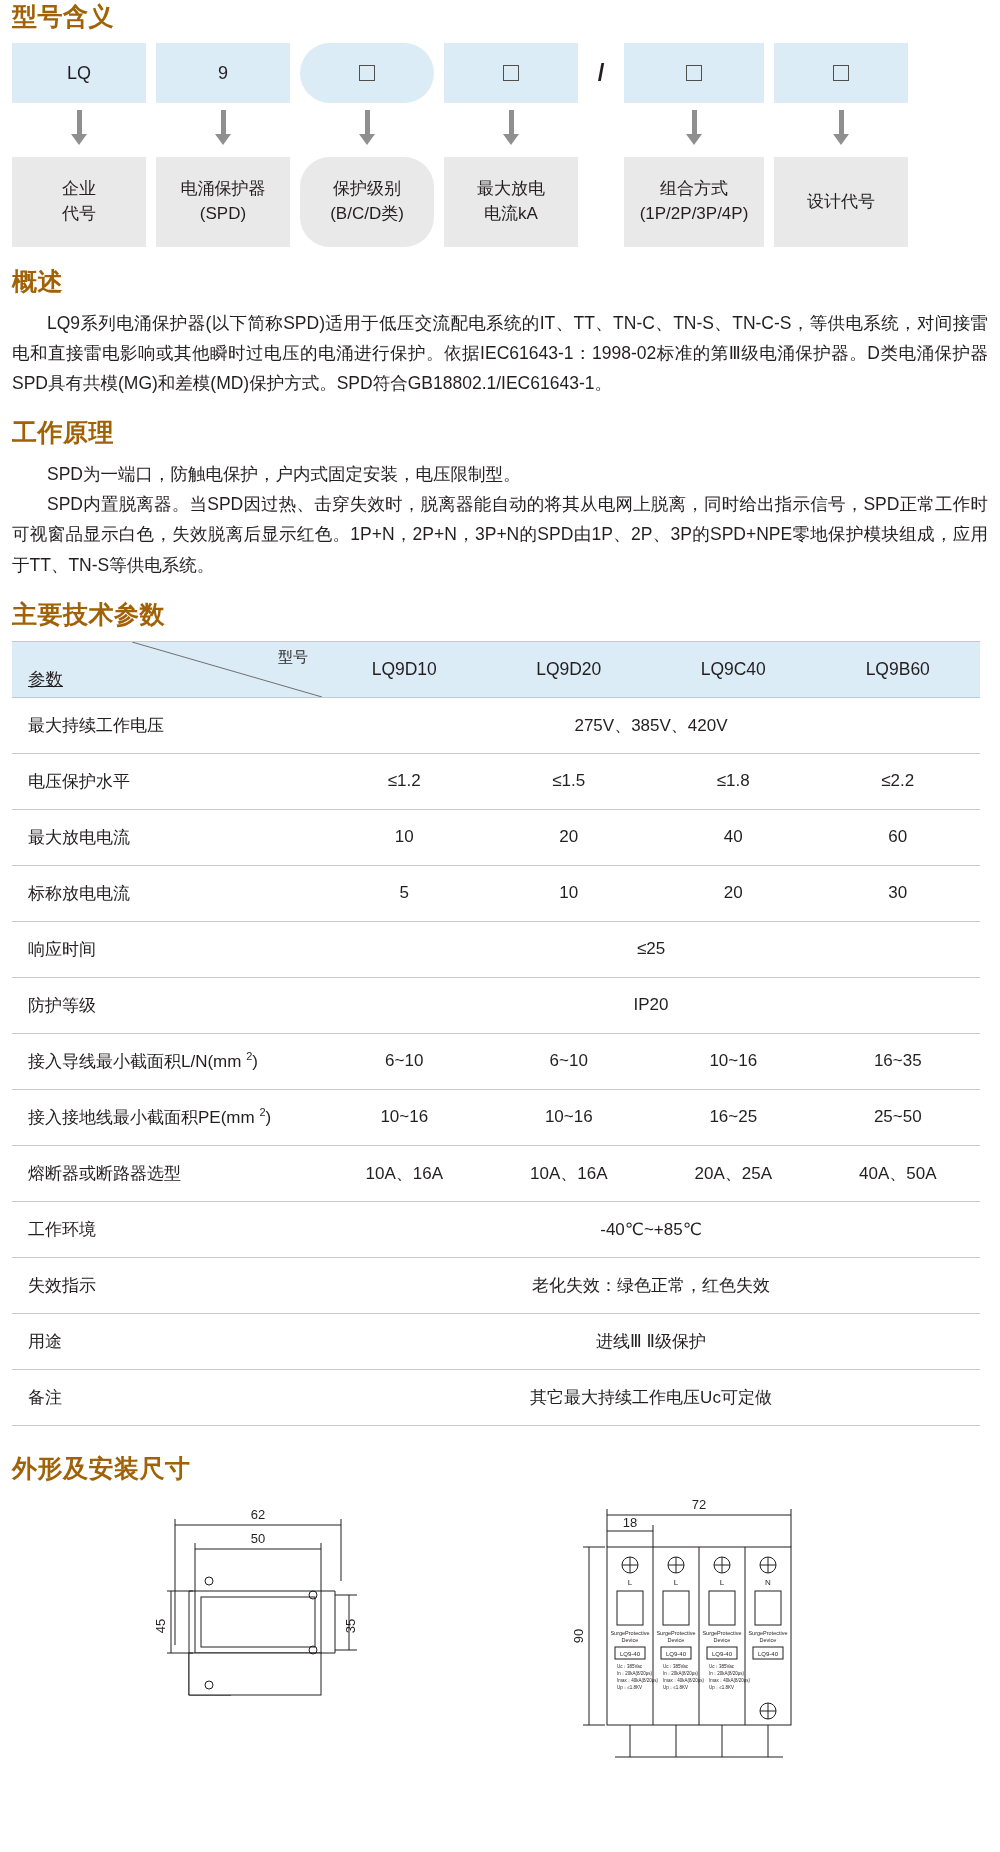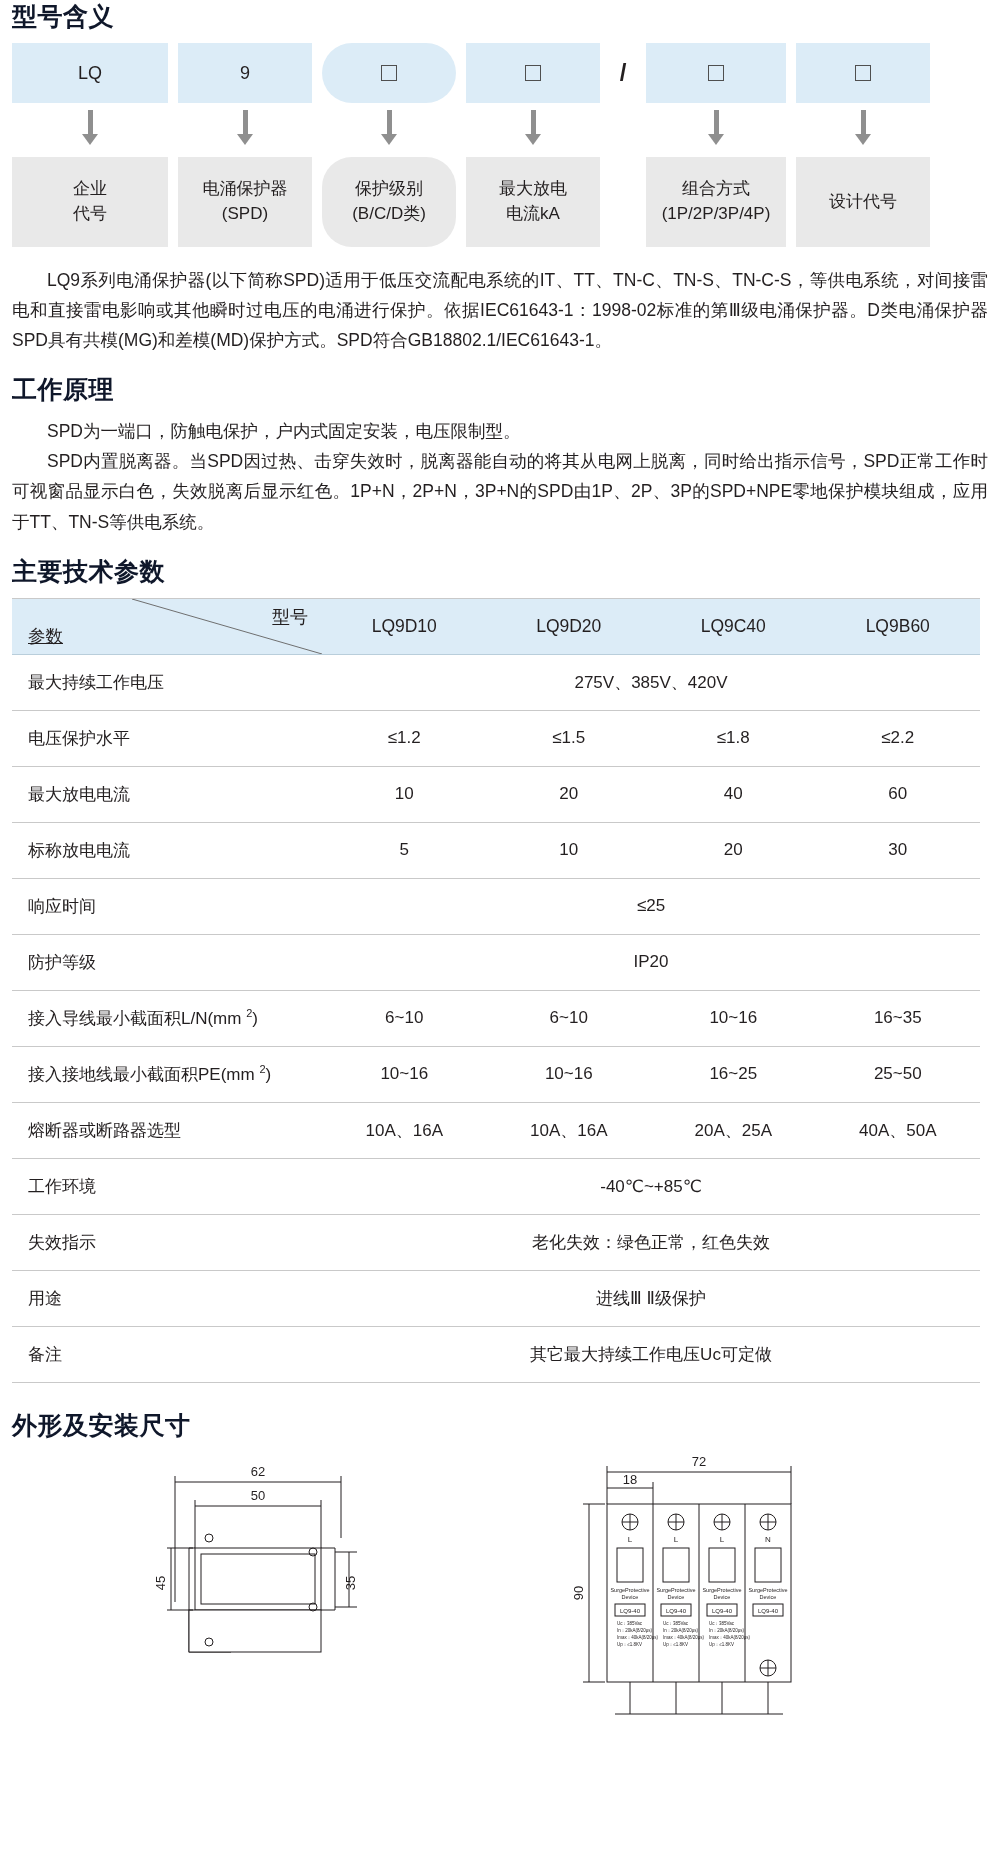--- a/index.html
+++ b/index.html
@@ -6,21 +6,21 @@
   html, body {
     margin: 0; padding: 0;
     width: 1000px; height: 1852px;
     background: #ffffff;
     font-family: "Liberation Sans", "DejaVu Sans", sans-serif;
     color: #231f20;
   }
   .page { position: relative; width: 1000px; height: 1852px; padding: 0 12px; }
 
   h2.section-title {
-    color: #0f172a;
+    color: #a16207;
     font-size: 25px;
     font-weight: bold;
     margin: 0 0 10px 0;
     letter-spacing: 0.5px;
   }
 
   
   .model-block { margin-top: 10px; }
   .model-row {
     display: flex;
@@ -60,21 +60,21 @@
   }
   .desc-row { display: flex; gap: 10px; }
   .desc-cell {
     background: #e9e9e9;
     height: 90px;
     display: flex; flex-direction: column;
     align-items: center; justify-content: center;
     font-size: 17px; line-height: 1.45; text-align: center;
     color: #231f20;
   }
-  .w1 { width: 156px; } .w2 { width: 134px; } .w3 { width: 134px; border-radius: 30px; }
+  .w1 { width: 134px; } .w2 { width: 134px; } .w3 { width: 134px; border-radius: 30px; }
   .w4 { width: 134px; } .w5 { width: 140px; } .w6 { width: 134px; }
   .spacer26 { width: 26px; }
 
   
   .para-block { margin-top: 18px; }
   p.body {
     font-size: 17.5px;
     line-height: 1.72;
     margin: 0;
     text-align: justify;
@@ -105,21 +105,21 @@
   table.spec td.label { text-align: left; padding-left: 16px; width: 310px; }
   table.spec tr:first-child td { border-top: 1px solid #c9c9c9; }
   .diag-cell {
     position: relative;
     text-align: left !important;
     padding: 0 !important;
     height: 56px;
     overflow: hidden;
   }
   .diag-cell .m {
-    position: absolute; right: 14px; top: 6px; font-size: 18px;
+    position: absolute; right: 14px; top: 6px; font-size: 15px;
   }
   .diag-cell .p {
     position: absolute; left: 16px; bottom: 6px; font-size: 17.5px; text-decoration: underline;
   }
   .diag-cell .line {
     position: absolute; left: 0; top: 0; width: 100%; height: 100%;
   }
   sup.u { font-size: 11px; vertical-align: super; }
 
   
@@ -198,20 +198,21 @@
         <span>组合方式</span>
         <span>(1P/2P/3P/4P)</span>
       </div>
       <div class="desc-cell w6">
         <span>设计代号</span>
       </div>
     </div>
   </div>
 
   <div class="para-block">
+    <h2 class="section-title">概述</h2>
     <p class="body indent">LQ9系列电涌保护器(以下简称SPD)适用于低压交流配电系统的IT、TT、TN-C、TN-S、TN-C-S，等供电系统，对间接雷电和直接雷电影响或其他瞬时过电压的电涌进行保护。依据IEC61643-1：1998-02标准的第Ⅲ级电涌保护器。D类电涌保护器SPD具有共模(MG)和差模(MD)保护方式。SPD符合GB18802.1/IEC61643-1。</p>
   </div>
 
   <div class="para-block">
     <h2 class="section-title">工作原理</h2>
     <p class="body indent">SPD为一端口，防触电保护，户内式固定安装，电压限制型。</p>
     <p class="body indent">SPD内置脱离器。当SPD因过热、击穿失效时，脱离器能自动的将其从电网上脱离，同时给出指示信号，SPD正常工作时可视窗品显示白色，失效脱离后显示红色。1P+N，2P+N，3P+N的SPD由1P、2P、3P的SPD+NPE零地保护模块组成，应用于TT、TN-S等供电系统。</p>
   </div>
 
   <div class="para-block">

